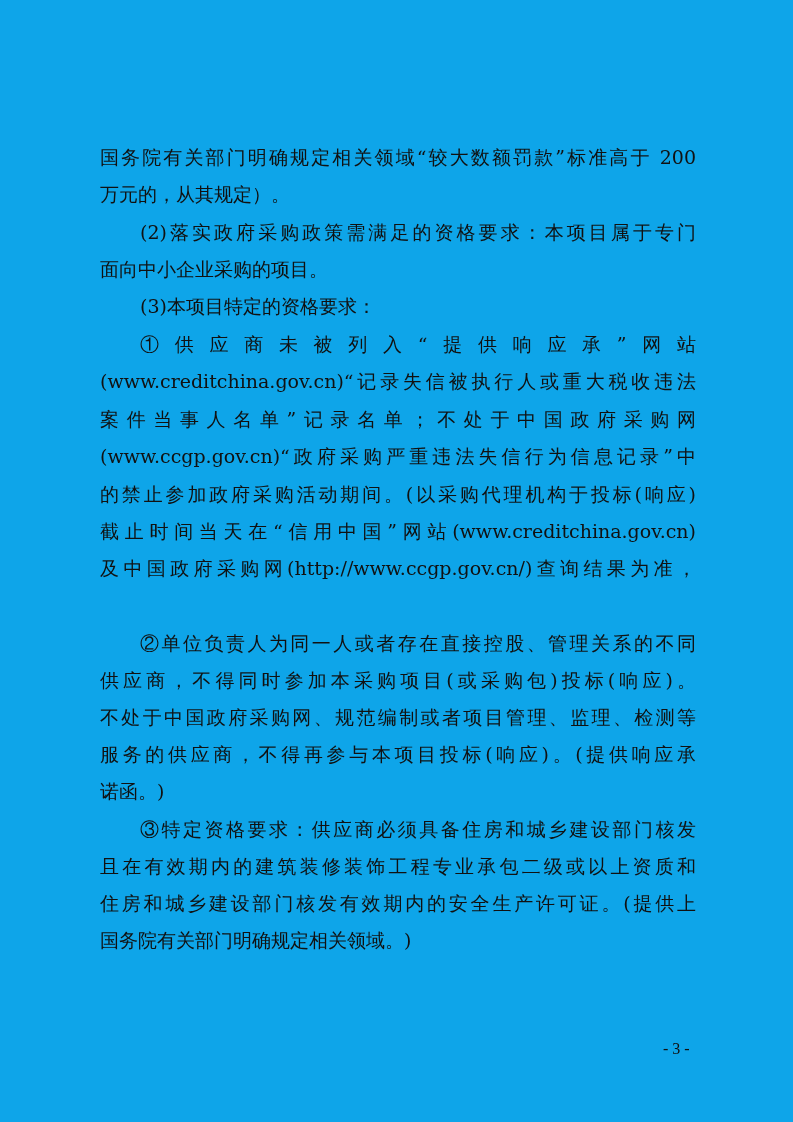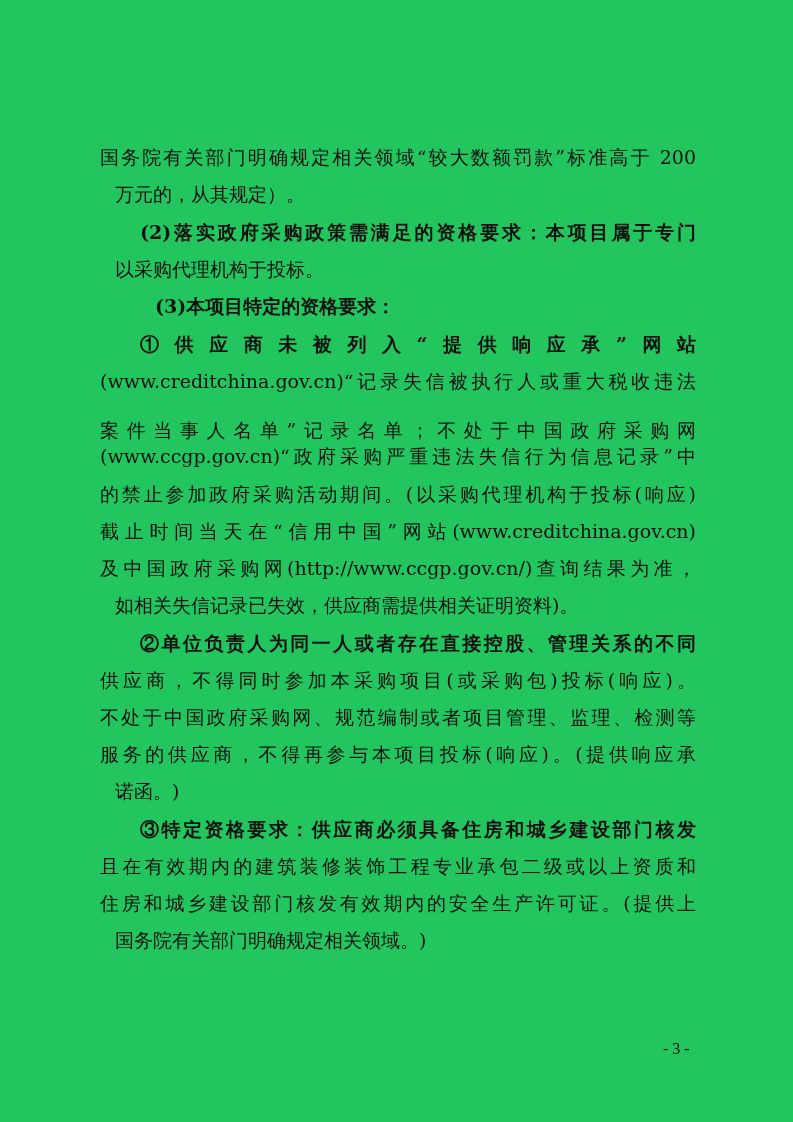--- a/index.html
+++ b/index.html
@@ -1,47 +1,46 @@
 <!DOCTYPE html>
 <html><head>
 <meta charset="utf-8">
 <style>
   html, body { margin: 0; padding: 0; background: #ffffff; }
   body { width: 793px; height: 1122px; position: relative; overflow: hidden;
          font-family: "DejaVu Serif", "Liberation Serif", serif; color: #111; }
-  .page { position: absolute; left: 0; top: 0; width: 793px; height: 1122px; background: #22c55e; }
+  .page { position: absolute; left: 0; top: 0; width: 793px; height: 1122px; background: #0ea5e9; }
   .line { position: absolute; left: 100px; width: 596px; height: 30px; font-size: 19px;
           line-height: 30px; white-space: nowrap; text-align: justify; text-align-last: justify;
           letter-spacing: 0px; }
-  .line.noj { text-align: center; text-align-last: left; margin-left: 15px; }
-  .line.ind { left: 140px; width: 556px; font-weight: bold; }
+  .line.noj { text-align: center; text-align-last: left; }
+  .line.ind { left: 140px; width: 556px; }
   .page-num { position: absolute; left: 663px; top: 1040px; font-size: 16px;
               font-family: "Liberation Serif", serif; color: #111; }
 </style>
 </head>
 <body>
 
 <div class="page">
 
   <div class="line" style="top:142px">国务院有关部门明确规定相关领域“较大数额罚款”标准高于 200</div>
   <div class="line noj" style="top:179px">万元的，从其规定）。</div>
 
   <div class="line ind" style="top:217px">(2)落实政府采购政策需满足的资格要求：本项目属于专门</div>
-  <div class="line noj" style="top:254px">以采购代理机构于投标。</div>
+  <div class="line noj" style="top:254px">面向中小企业采购的项目。</div>
 
   <div class="line ind noj" style="top:291px">(3)本项目特定的资格要求：</div>
 
   <div class="line ind" style="top:329px">①供应商未被列入“提供响应承”网站</div>
   <div class="line" style="top:366px">(www.creditchina.gov.cn)“记录失信被执行人或重大税收违法</div>
-  <div class="line" style="top:415px">案件当事人名单”记录名单；不处于中国政府采购网</div>
+  <div class="line" style="top:404px">案件当事人名单”记录名单；不处于中国政府采购网</div>
   <div class="line" style="top:441px">(www.ccgp.gov.cn)“政府采购严重违法失信行为信息记录”中</div>
   <div class="line" style="top:479px">的禁止参加政府采购活动期间。(以采购代理机构于投标(响应)</div>
   <div class="line" style="top:516px">截止时间当天在“信用中国”网站(www.creditchina.gov.cn)</div>
   <div class="line" style="top:553px">及中国政府采购网(http://www.ccgp.gov.cn/)查询结果为准，</div>
-  <div class="line noj" style="top:590px">如相关失信记录已失效，供应商需提供相关证明资料)。</div>
 
   <div class="line ind" style="top:628px">②单位负责人为同一人或者存在直接控股、管理关系的不同</div>
   <div class="line" style="top:665px">供应商，不得同时参加本采购项目(或采购包)投标(响应)。</div>
   <div class="line" style="top:702px">不处于中国政府采购网、规范编制或者项目管理、监理、检测等</div>
   <div class="line" style="top:739px">服务的供应商，不得再参与本项目投标(响应)。(提供响应承</div>
   <div class="line noj" style="top:776px">诺函。)</div>
 
   <div class="line ind" style="top:814px">③特定资格要求：供应商必须具备住房和城乡建设部门核发</div>
   <div class="line" style="top:851px">且在有效期内的建筑装修装饰工程专业承包二级或以上资质和</div>
   <div class="line" style="top:888px">住房和城乡建设部门核发有效期内的安全生产许可证。(提供上</div>

